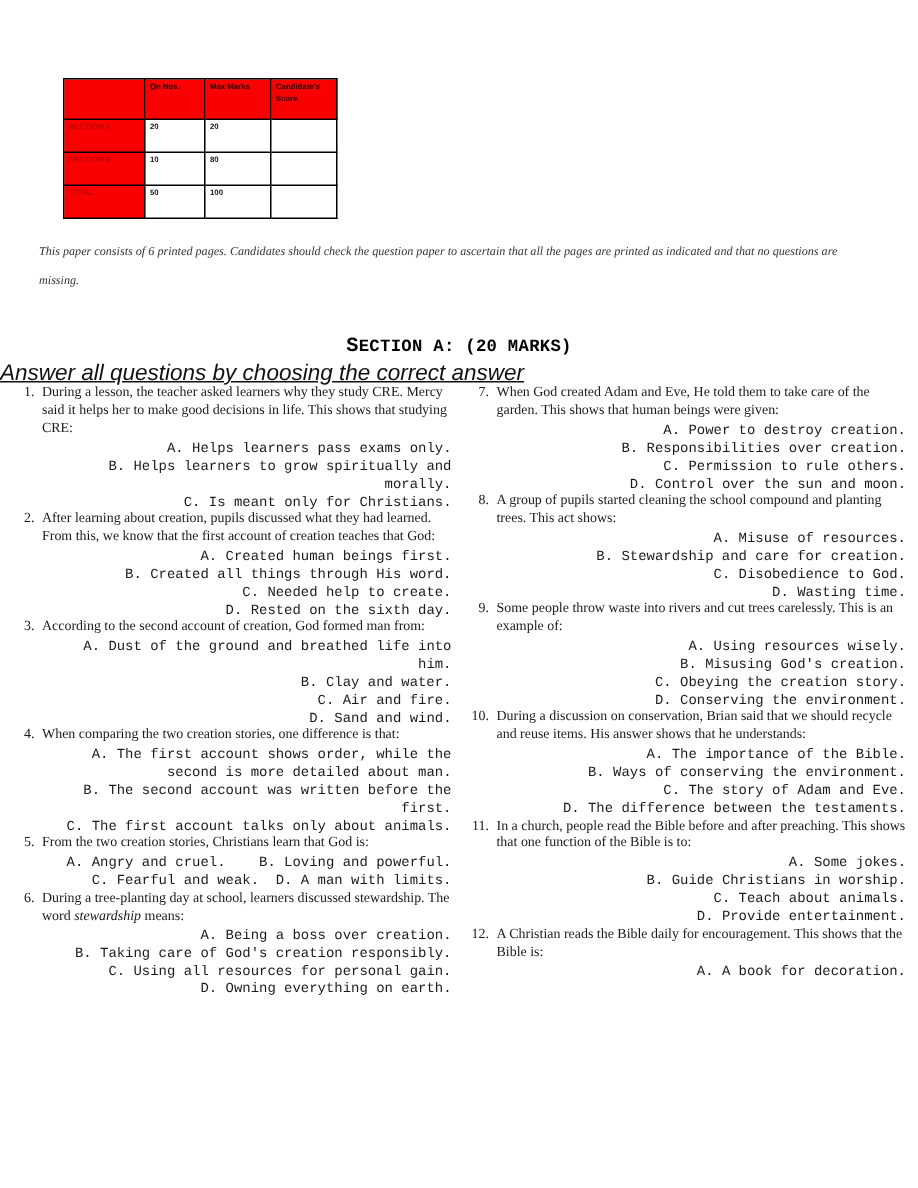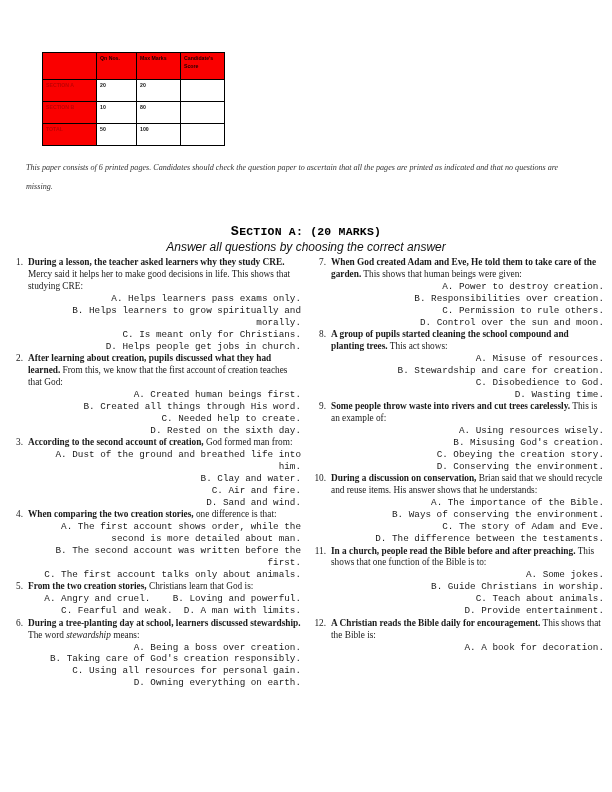--- a/index.html
+++ b/index.html
@@ -93,25 +93,25 @@
     font-size: 11.5px;
     letter-spacing: 0.2px;
     color: #000000;
   }
   .section-title .sc-first { font-size: 13.5px; }
   .section-subtitle {
     position: absolute;
     left: 0;
     top: 240px;
     width: 612px;
-    text-align: center;
     font-family: "Liberation Sans", sans-serif;
     font-style: italic;
-    font-size: 12px;
+    font-size: 15px;
     color: #111111;
+    text-decoration: underline;
   }
 
   
   .columns {
     position: absolute;
     left: 8px;
     top: 257px;
     width: 596px;
     display: flex;
     gap: 10px;
@@ -136,21 +136,21 @@
     left: 0;
     top: 0;
     width: 15px;
     text-align: right;
     font-size: 9.3px;
   }
   .stem {
     margin: 0;
     text-align: left;
   }
-  .stem b { font-weight: bold; }
+  .stem b { font-weight: normal; }
   .stem i { font-style: italic; }
   .opts {
     margin: 0;
     padding: 0;
     list-style: none;
   }
   .opts li {
     margin: 0;
     text-align: right;
     white-space: pre-wrap;
@@ -209,21 +209,20 @@
   <div class="columns">
     <div class="col" id="col-left">
         <ol class="qlist">
           <li class="q">
             <span class="qnum">1.</span>
             <p class="stem"><b>During a lesson, the teacher asked learners why they study CRE.</b><span> Mercy said it helps her to make good decisions in life. This shows that studying CRE:</span></p>
             <ul class="opts">
               <li>A. Helps learners pass exams only.</li>
               <li>B. Helps learners to grow spiritually and morally.</li>
               <li>C. Is meant only for Christians.</li>
-              <li>D. Helps people get jobs in church.</li>
             </ul>
           </li>
           <li class="q">
             <span class="qnum">2.</span>
             <p class="stem"><b>After learning about creation, pupils discussed what they had learned.</b><span> From this, we know that the first account of creation teaches that God:</span></p>
             <ul class="opts">
               <li>A. Created human beings first.</li>
               <li>B. Created all things through His word.</li>
               <li>C. Needed help to create.</li>
               <li>D. Rested on the sixth day.</li>

